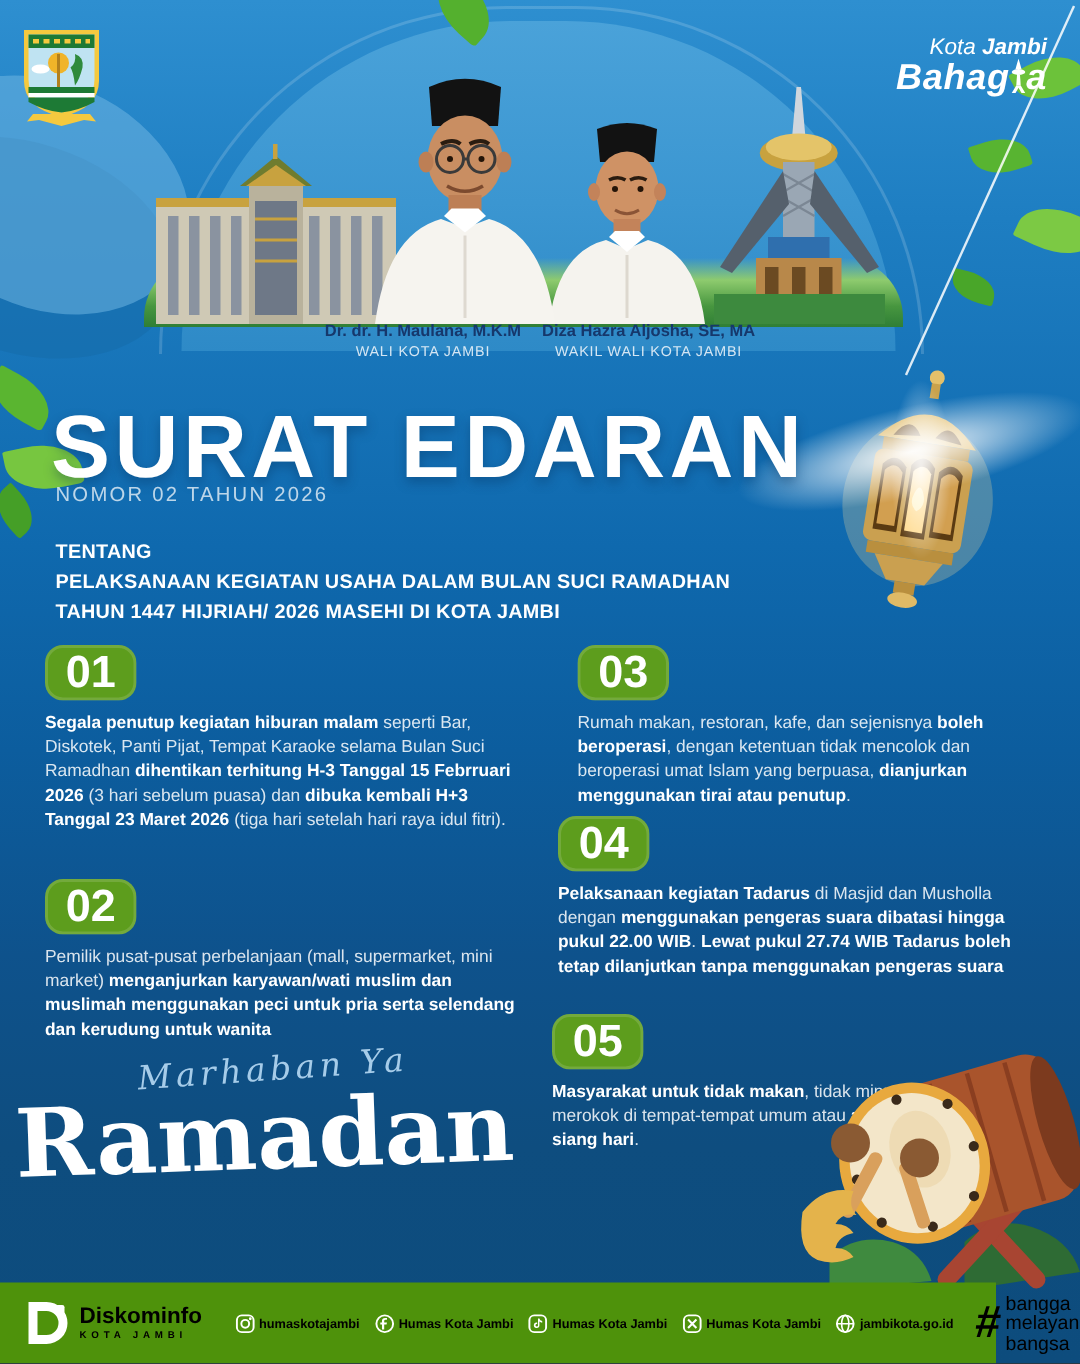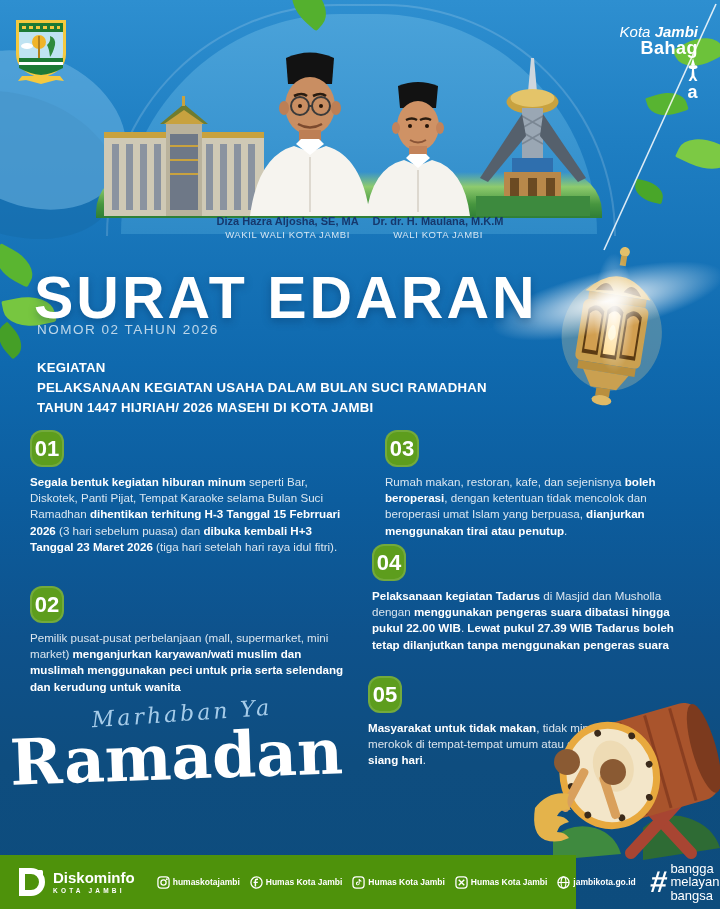--- a/index.html
+++ b/index.html
@@ -27,52 +27,52 @@
     background:radial-gradient(closest-side,rgba(255,255,255,.95),rgba(255,255,255,0) 70%);}
   .flare2{position:absolute;left:585px;top:228px;width:58px;height:170px;
     background:radial-gradient(closest-side,rgba(255,255,255,.8),rgba(255,255,255,0) 70%);}
   .lantern{position:absolute;left:560px;top:243px;transform:rotate(9deg);}
   
   .crest{position:absolute;left:12px;top:18px;}
   .brand{position:absolute;right:22px;top:24px;text-align:right;color:#fff;line-height:1.02;}
   .brand .l1{font-size:15px;font-style:italic;}
   .brand .l1 .light{font-weight:normal;}
   .brand .l1 .bold{font-weight:bold;}
-  .brand .l2{font-size:18px;font-weight:bold;letter-spacing:.5px;display:flex;align-items:flex-end;justify-content:flex-end;flex-direction:column;}
+  .brand .l2{font-size:24px;font-weight:bold;font-style:italic;letter-spacing:.5px;display:flex;align-items:flex-end;justify-content:flex-end;}
   .officials{position:absolute;top:215px;left:0;width:720px;display:flex;justify-content:center;gap:14px;}
   .official{text-align:center;}
   .official .name{font-size:11px;font-weight:bold;color:#16386c;}
   .official .title{font-size:9.5px;color:rgba(238,245,250,.88);letter-spacing:.6px;margin-top:2px;}
   
   .main-title{position:absolute;left:34px;top:264px;font-size:59px;font-weight:bold;color:#fff;
     letter-spacing:3px;text-shadow:0 3px 8px rgba(0,40,80,.35);}
   .sub-number{position:absolute;left:37px;top:322px;font-size:13.5px;color:rgba(255,255,255,.72);letter-spacing:1.5px;}
   .about{position:absolute;left:37px;top:358px;font-size:13.2px;font-weight:bold;color:#fff;line-height:1.5;letter-spacing:.2px;}
   
   .item{position:absolute;color:#fff;}
-  .badge{width:34px;height:37px;border-radius:12px;background:#5d9d1d;border:2px solid rgba(255,255,255,.14);
+  .badge{width:61px;height:37px;border-radius:12px;background:#5d9d1d;border:2px solid rgba(255,255,255,.14);
     box-sizing:border-box;display:flex;align-items:center;justify-content:center;
-    font-size:22px;font-weight:bold;color:#fff;}
+    font-size:30px;font-weight:bold;color:#fff;}
   .item-text{margin-top:7px;font-size:11.6px;line-height:1.4;color:rgba(255,255,255,.85);}
   .item-text b{color:#fff;}
   .i01{left:30px;top:430px;width:322px;}
   .i02{left:30px;top:586px;width:322px;}
   .i03{left:385px;top:430px;width:318px;}
   .i04{left:372px;top:544px;width:322px;}
   .i05{left:368px;top:676px;width:300px;}
   
   .script{position:absolute;left:52px;top:701px;width:260px;text-align:center;
     font-family:"DejaVu Serif",serif;font-style:italic;font-size:22px;letter-spacing:3px;
     color:#a6cce9;transform:rotate(-4deg);}
   .ramadan{position:absolute;left:10px;top:720px;width:330px;text-align:center;
     font-family:"DejaVu Serif",serif;font-weight:bold;font-size:63px;color:#fff;transform:rotate(-2deg);}
   .drum{position:absolute;left:523px;top:688px;}
   
-  .footer{position:absolute;left:0;bottom:0;width:576px;height:54px;background:#4e920b;z-index:30;
-    display:flex;align-items:center;color:#ffffff;}
+  .footer{position:absolute;left:0;bottom:0;width:664px;height:54px;background:#4e920b;z-index:30;
+    display:flex;align-items:center;color:#000000;}
   .f-brand{display:flex;align-items:center;gap:7px;padding-left:16px;}
   .f-brand-text .n{font-size:15px;font-weight:bold;line-height:1;}
   .f-brand-text .s{font-size:6.5px;font-weight:bold;letter-spacing:3.2px;margin-top:2px;}
   .socials{display:flex;align-items:center;gap:10px;margin-left:22px;flex:1;}
   .social{display:flex;align-items:center;gap:3px;}
   .social .lbl{font-size:8.5px;font-weight:bold;white-space:nowrap;}
   .f-sep{width:3px;height:54px;background:#0d4c7d;}
   .tagline{display:flex;align-items:center;gap:4px;padding:0 18px 0 14px;}
   .hash{font-size:30px;font-weight:bold;font-style:italic;line-height:.8;transform:skewX(-6deg);}
   .tag-lines{display:flex;flex-direction:column;line-height:1.05;}
@@ -243,52 +243,52 @@
           <ellipse cx="5" cy="9" rx="4.5" ry="2" fill="#fff"></ellipse>
           <path d="M4 11 L6 11 L6.5 18 L3.5 18 Z" fill="#fff"></path>
           <path d="M3.5 18 L0.5 23 L3 23 L5 19.5 L7 23 L9.5 23 L6.5 18 Z" fill="#fff"></path>
         </svg>
         <span>a</span>
     </div>
   </div>
 
   <div class="officials">
     <div class="official">
+      <div class="name">Dr. dr. H. Maulana, M.K.M</div>
+      <div class="title">WALI KOTA JAMBI</div>
+    </div>
+    <div class="official">
       <div class="name">Diza Hazra Aljosha, SE, MA</div>
       <div class="title">WAKIL WALI KOTA JAMBI</div>
-    </div>
-    <div class="official">
-      <div class="name">Dr. dr. H. Maulana, M.K.M</div>
-      <div class="title">WALI KOTA JAMBI</div>
     </div>
   </div>
 
   <div class="main-title">SURAT EDARAN</div>
   <div class="sub-number">NOMOR 02 TAHUN 2026</div>
   <div class="about">
-    <div>KEGIATAN</div>
+    <div>TENTANG</div>
     <div>PELAKSANAAN KEGIATAN USAHA DALAM BULAN SUCI RAMADHAN</div>
     <div>TAHUN 1447 HIJRIAH/ 2026 MASEHI DI KOTA JAMBI</div>
   </div>
 
   <div class="item i01">
     <div class="badge">01</div>
-    <div class="item-text"><b>Segala bentuk kegiatan hiburan minum</b><span> seperti Bar, Diskotek, Panti Pijat, Tempat Karaoke selama Bulan Suci Ramadhan </span><b>dihentikan terhitung H-3 Tanggal 15 Febrruari 2026</b><span> (3 hari sebelum puasa) dan </span><b>dibuka kembali H+3 Tanggal 23 Maret 2026</b><span> (tiga hari setelah hari raya idul fitri).</span></div>
+    <div class="item-text"><b>Segala penutup kegiatan hiburan malam</b><span> seperti Bar, Diskotek, Panti Pijat, Tempat Karaoke selama Bulan Suci Ramadhan </span><b>dihentikan terhitung H-3 Tanggal 15 Febrruari 2026</b><span> (3 hari sebelum puasa) dan </span><b>dibuka kembali H+3 Tanggal 23 Maret 2026</b><span> (tiga hari setelah hari raya idul fitri).</span></div>
   </div>
   <div class="item i02">
     <div class="badge">02</div>
     <div class="item-text"><span>Pemilik pusat-pusat perbelanjaan (mall, supermarket, mini market) </span><b>menganjurkan karyawan/wati muslim dan muslimah menggunakan peci untuk pria serta selendang dan kerudung untuk wanita</b></div>
   </div>
   <div class="item i03">
     <div class="badge">03</div>
     <div class="item-text"><span>Rumah makan, restoran, kafe, dan sejenisnya </span><b>boleh beroperasi</b><span>, dengan ketentuan tidak mencolok dan beroperasi umat Islam yang berpuasa, </span><b>dianjurkan menggunakan tirai atau penutup</b><span>.</span></div>
   </div>
   <div class="item i04">
     <div class="badge">04</div>
-    <div class="item-text"><b>Pelaksanaan kegiatan Tadarus</b><span> di Masjid dan Musholla dengan </span><b>menggunakan pengeras suara dibatasi hingga pukul 22.00 WIB</b><span>. </span><b>Lewat pukul 27.39 WIB Tadarus boleh tetap dilanjutkan tanpa menggunakan pengeras suara</b></div>
+    <div class="item-text"><b>Pelaksanaan kegiatan Tadarus</b><span> di Masjid dan Musholla dengan </span><b>menggunakan pengeras suara dibatasi hingga pukul 22.00 WIB</b><span>. </span><b>Lewat pukul 27.74 WIB Tadarus boleh tetap dilanjutkan tanpa menggunakan pengeras suara</b></div>
   </div>
   <div class="item i05">
     <div class="badge">05</div>
     <div class="item-text"><b>Masyarakat untuk tidak makan</b><span>, tidak minum dan tidak merokok di tempat-tempat umum atau </span><b>area terbuka pada siang hari</b><span>.</span></div>
   </div>
 
   <div class="script">Marhaban Ya</div>
   <div class="ramadan">Ramadan</div>
 
   <svg class="drum" width="197" height="172" viewBox="0 0 197 172">

